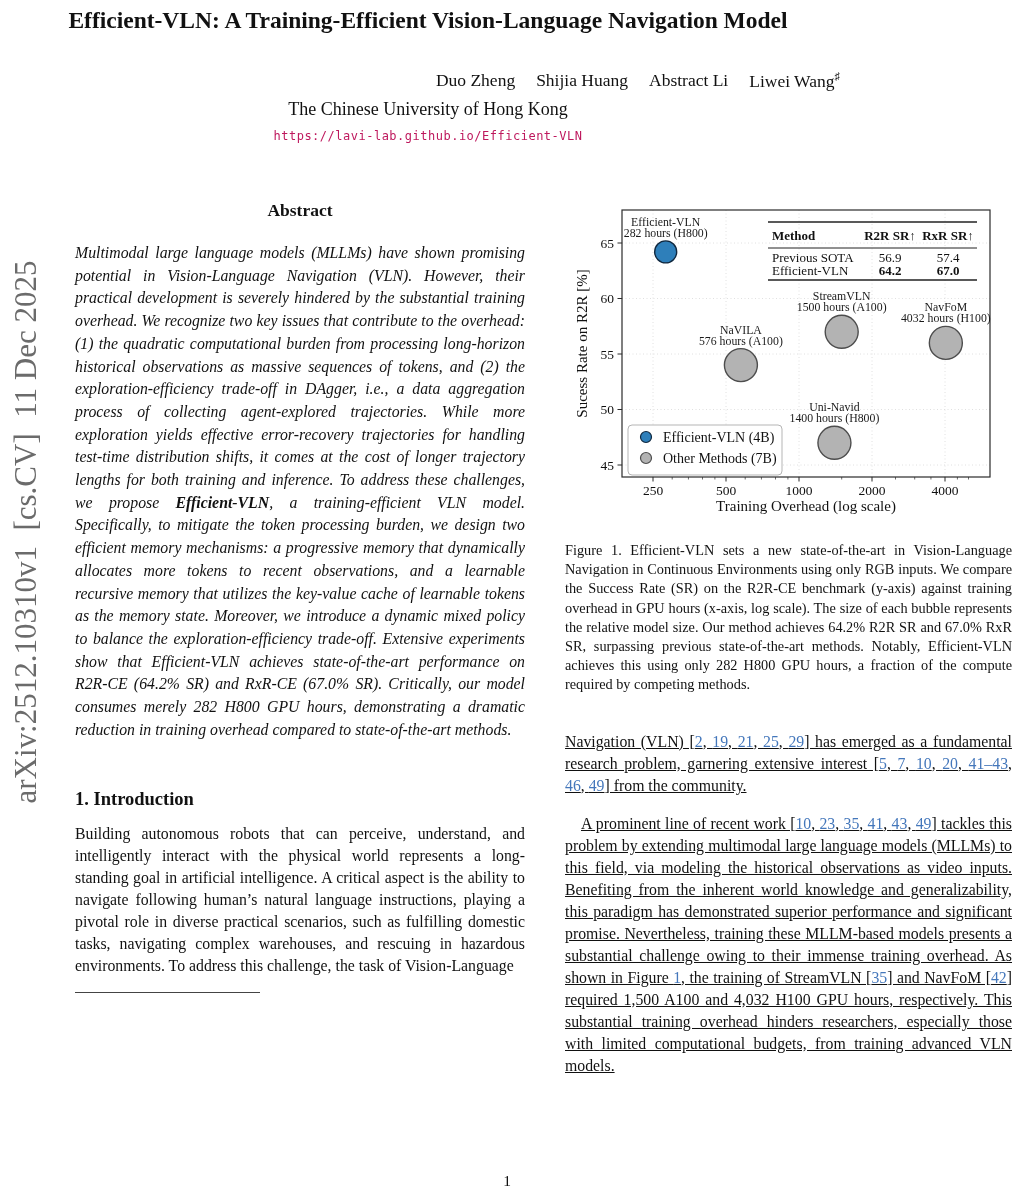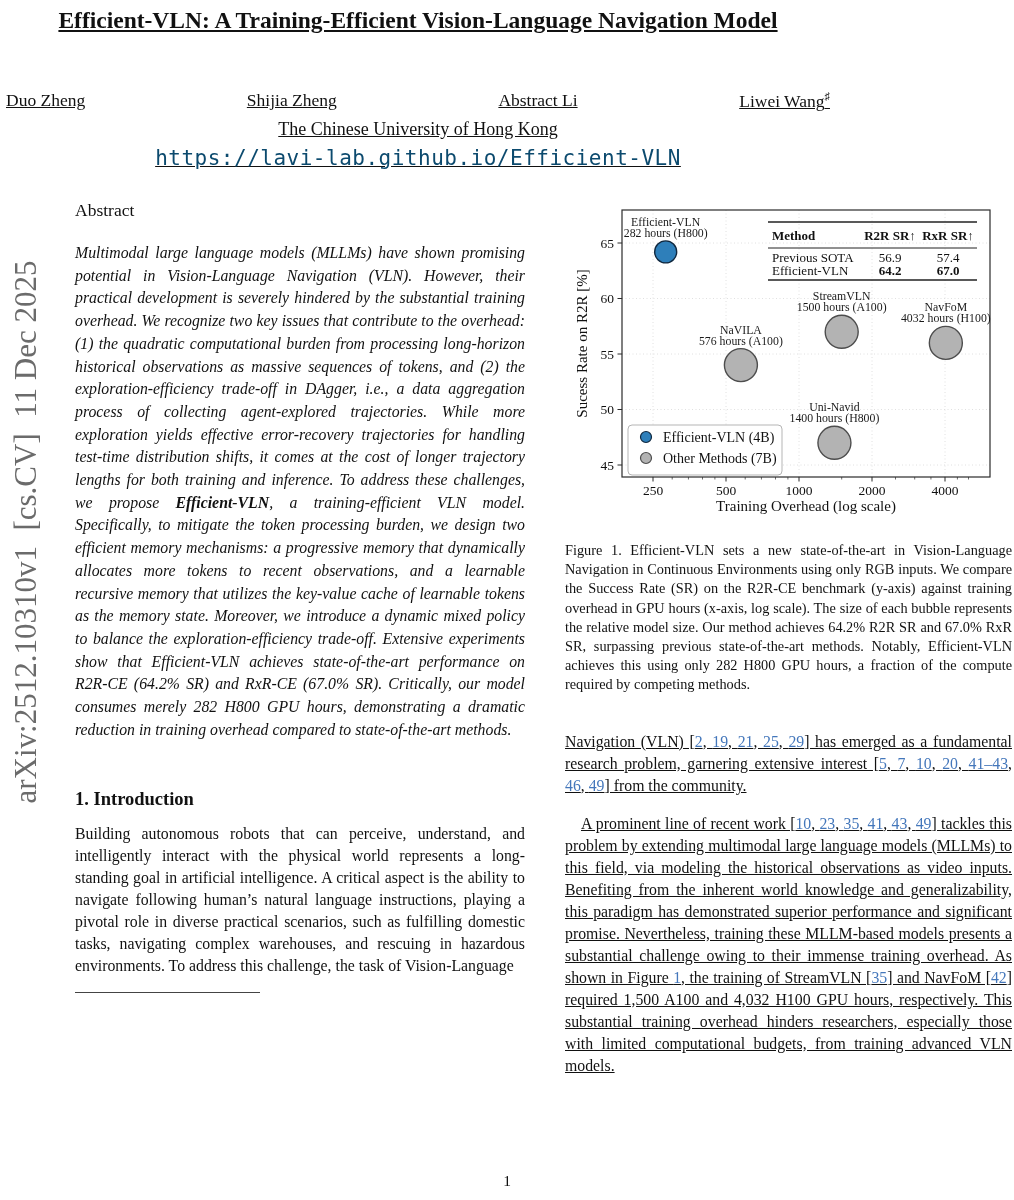--- a/index.html
+++ b/index.html
@@ -4,34 +4,34 @@
 <style>
   html,body{margin:0;padding:0;}
   body{width:1014px;height:1200px;background:#ffffff;position:relative;
        font-family:"Liberation Serif",serif;color:#111;overflow:hidden;}
   .page{position:absolute;inset:0;}
 
   .banner{position:absolute;left:-332px;top:512px;width:720px;height:40px;
           transform:rotate(-90deg);text-align:center;font-size:31px;
           color:#6b6b6b;white-space:pre;}
 
-  header{position:absolute;top:6px;left:6px;width:824px;text-align:center;text-decoration:underline;}
+  header{position:absolute;top:6px;left:16px;width:824px;text-align:center;}
   .title{font-size:23.5px;font-weight:bold;margin:0;line-height:28px;}
-  .authors-row{display:flex;justify-content:space-between;gap:40px;margin-top:56px;
+  .authors-row{display:flex;justify-content:flex-end;gap:21px;margin-top:36px;
                font-size:17.5px;}
   .authors-row sup{font-size:11px;}
   .affiliation{margin-top:7px;font-size:18px;}
   .url{margin-top:6px;}
-  .url a{color:#0c4a6e;font-family:"DejaVu Sans Mono",monospace;
-         font-size:21px;letter-spacing:0.5px;text-decoration:none;}
+  .url a{color:#be185d;font-family:"DejaVu Sans Mono",monospace;
+         font-size:12px;letter-spacing:0.5px;text-decoration:none;}
 
   .col-left{position:absolute;left:75px;top:200px;width:450px;}
   .col-right{position:absolute;left:565px;top:195px;width:447px;}
 
-  .abs-heading{font-weight:normal;font-size:17.5px;margin:0 0 21px 0;}
+  .abs-heading{text-align:center;font-weight:bold;font-size:17.5px;margin:0 0 21px 0;}
   .abs-text{font-style:italic;font-size:15.8px;line-height:22.7px;
             text-align:justify;margin:0;}
   .intro-heading{font-size:18.5px;font-weight:bold;margin:48px 0 13px 0;}
   .body-text{font-size:15.8px;line-height:21.9px;text-align:justify;margin:0;}
   .bold-seg{font-weight:bold;}
   .cite{color:#4477bb;}
 
   .footnote{margin-top:15px;}
   .footnote-rule{width:185px;border-top:1.2px solid #444;margin-bottom:4px;}
   .footnote-text{font-size:12.5px;padding-left:14px;}
@@ -65,21 +65,21 @@
 <body>
 
 <div class="page">
 
   <div class="banner">arXiv:2512.10310v1  [cs.CV]  11 Dec 2025</div>
 
   <header>
     <h1 class="title">Efficient-VLN: A Training-Efficient Vision-Language Navigation Model</h1>
     <div class="authors-row">
         <span>Duo Zheng</span>
-        <span>Shijia Zheng</span>
+        <span>Shijia Huang</span>
         <span>Abstract Li</span>
         <span>Liwei Wang<sup>♯</sup></span>
       </div>
     <div class="affiliation">The Chinese University of Hong Kong</div>
     <div class="url"><a href="#">https://lavi-lab.github.io/Efficient-VLN</a></div>
   </header>
 
   <section class="col-left">
     <h2 class="abs-heading">Abstract</h2>
     <p class="abs-text"><span>Multimodal large language models (MLLMs) have shown promising potential in Vision-Language Navigation (VLN). However, their practical development is severely hindered by the substantial training overhead. We recognize two key issues that contribute to the overhead: (1) the quadratic computational burden from processing long-horizon historical observations as massive sequences of tokens, and (2) the exploration-efficiency trade-off in DAgger, i.e., a data aggregation process of collecting agent-explored trajectories. While more exploration yields effective error-recovery trajectories for handling test-time distribution shifts, it comes at the cost of longer trajectory lengths for both training and inference. To address these challenges, we propose </span><span class="bold-seg">Efficient-VLN</span><span>, a training-efficient VLN model. Specifically, to mitigate the token processing burden, we design two efficient memory mechanisms: a progressive memory that dynamically allocates more tokens to recent observations, and a learnable recursive memory that utilizes the key-value cache of learnable tokens as the memory state. Moreover, we introduce a dynamic mixed policy to balance the exploration-efficiency trade-off. Extensive experiments show that Efficient-VLN achieves state-of-the-art performance on R2R-CE (64.2% SR) and RxR-CE (67.0% SR). Critically, our model consumes merely 282 H800 GPU hours, demonstrating a dramatic reduction in training overhead compared to state-of-the-art methods.</span></p>

